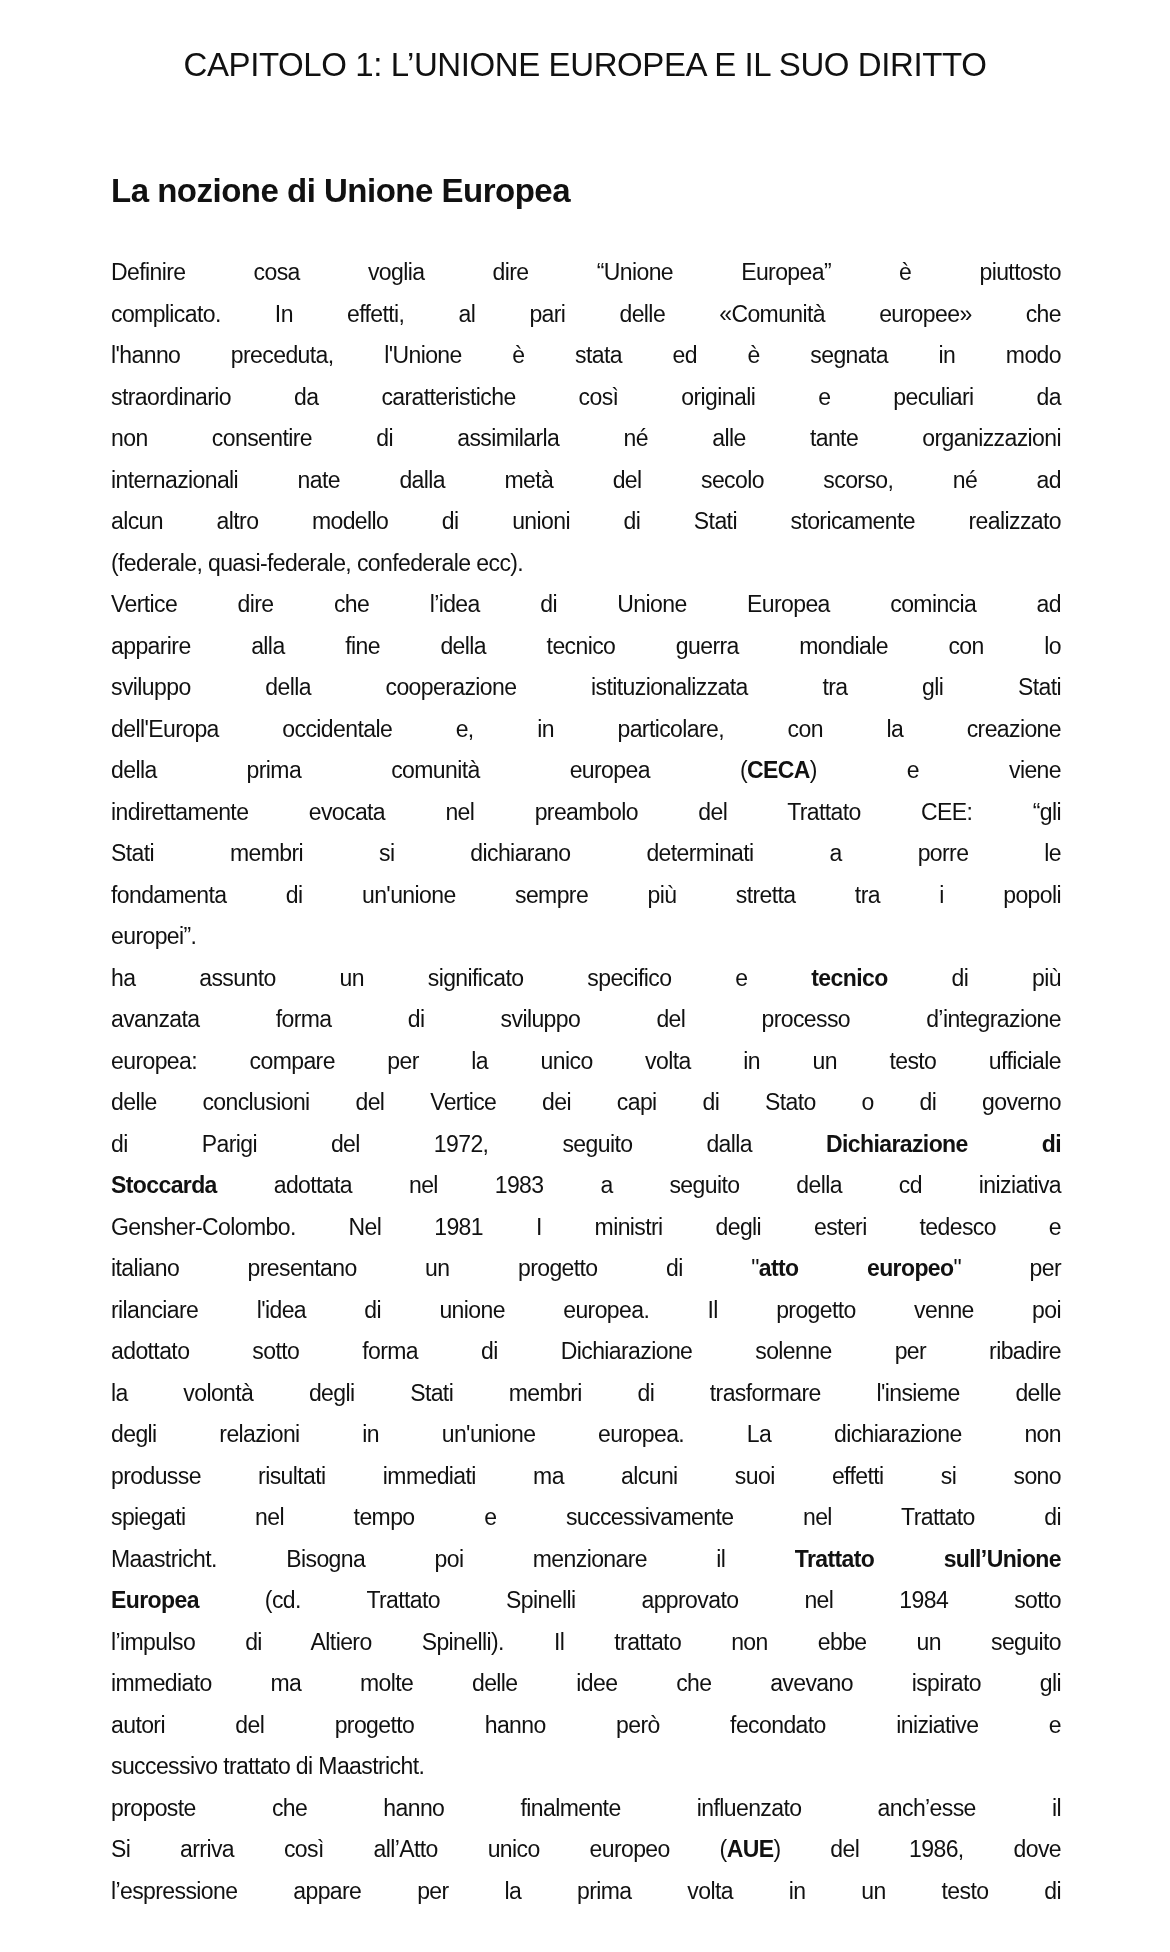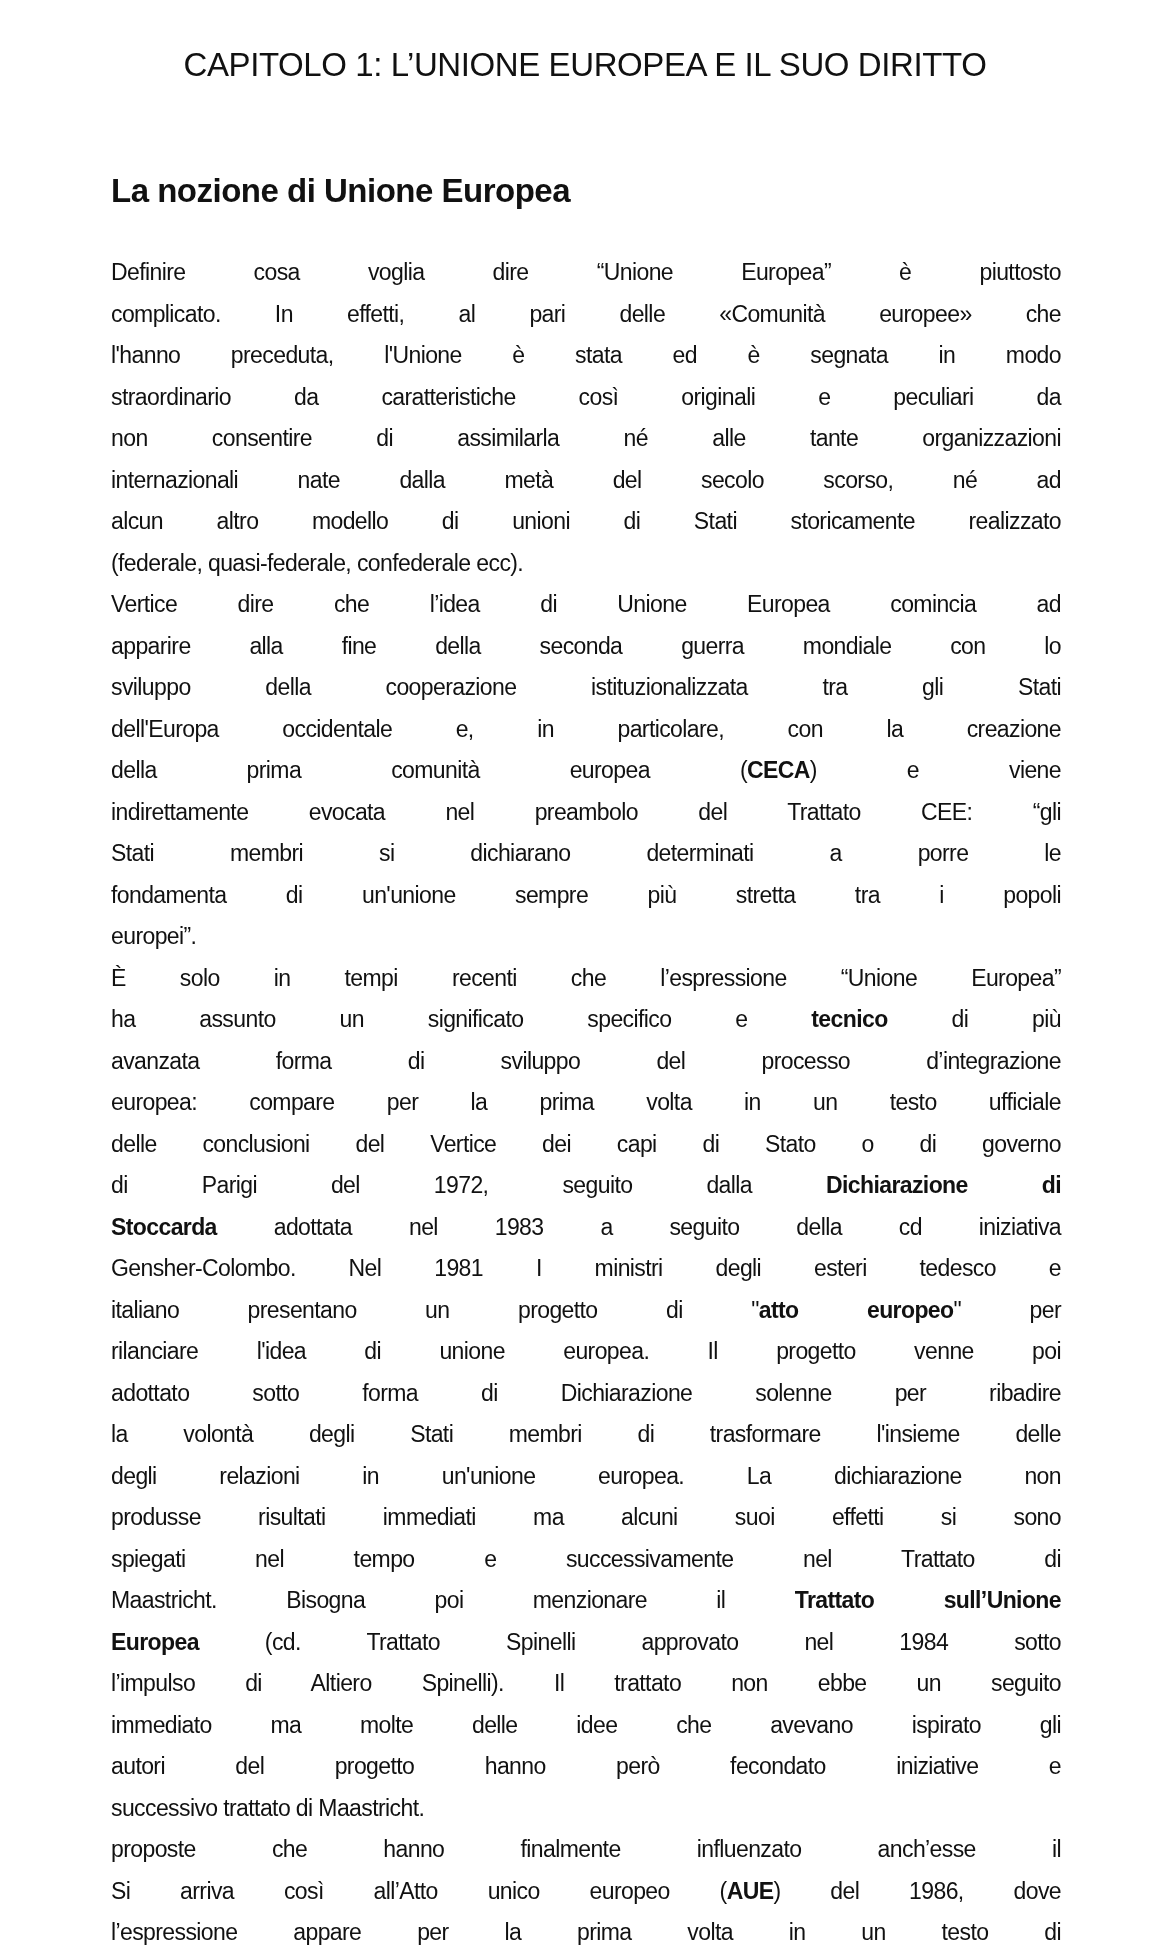--- a/index.html
+++ b/index.html
@@ -24,32 +24,31 @@
   <div class="body" id="body">
       <div class="line"><span>Definire cosa voglia dire “Unione Europea” è piuttosto</span></div>
       <div class="line"><span>complicato. In effetti, al pari delle «Comunità europee» che</span></div>
       <div class="line"><span>l'hanno preceduta, l'Unione è stata ed è segnata in modo</span></div>
       <div class="line"><span>straordinario da caratteristiche così originali e peculiari da</span></div>
       <div class="line"><span>non consentire di assimilarla né alle tante organizzazioni</span></div>
       <div class="line"><span>internazionali nate dalla metà del secolo scorso, né ad</span></div>
       <div class="line"><span>alcun altro modello di unioni di Stati storicamente realizzato</span></div>
       <div class="line last"><span>(federale, quasi-federale, confederale ecc).</span></div>
       <div class="line"><span>Vertice dire che l’idea di Unione Europea comincia ad</span></div>
-      <div class="line"><span>apparire alla fine della seconda guerra mondiale con lo</span></div>
+      <div class="line"><span>apparire alla fine della tecnico guerra mondiale con lo</span></div>
       <div class="line"><span>sviluppo della cooperazione istituzionalizzata tra gli Stati</span></div>
       <div class="line"><span>dell'Europa occidentale e, in particolare, con la creazione</span></div>
       <div class="line"><span>della prima comunità europea (</span><b>CECA</b><span>) e viene</span></div>
       <div class="line"><span>indirettamente evocata nel preambolo del Trattato CEE: “gli</span></div>
       <div class="line"><span>Stati membri si dichiarano determinati a porre le</span></div>
       <div class="line"><span>fondamenta di un'unione sempre più stretta tra i popoli</span></div>
       <div class="line last"><span>europei”.</span></div>
-      <div class="line"><span>È solo in tempi recenti che l’espressione “Unione Europea”</span></div>
       <div class="line"><span>ha assunto un significato specifico e </span><b>tecnico</b><span> di più</span></div>
       <div class="line"><span>avanzata forma di sviluppo del processo d’integrazione</span></div>
-      <div class="line"><span>europea: compare per la prima volta in un testo ufficiale</span></div>
+      <div class="line"><span>europea: compare per la unico volta in un testo ufficiale</span></div>
       <div class="line"><span>delle conclusioni del Vertice dei capi di Stato o di governo</span></div>
       <div class="line"><span>di Parigi del 1972, seguito dalla </span><b>Dichiarazione di</b></div>
       <div class="line"><b>Stoccarda</b><span> adottata nel 1983 a seguito della cd iniziativa</span></div>
       <div class="line"><span>Gensher-Colombo. Nel 1981 I ministri degli esteri tedesco e</span></div>
       <div class="line"><span>italiano presentano un progetto di "</span><b>atto europeo</b><span>" per</span></div>
       <div class="line"><span>rilanciare l'idea di unione europea. Il progetto venne poi</span></div>
       <div class="line"><span>adottato sotto forma di Dichiarazione solenne per ribadire</span></div>
       <div class="line"><span>la volontà degli Stati membri di trasformare l'insieme delle</span></div>
       <div class="line"><span>degli relazioni in un'unione europea. La dichiarazione non</span></div>
       <div class="line"><span>produsse risultati immediati ma alcuni suoi effetti si sono</span></div>

